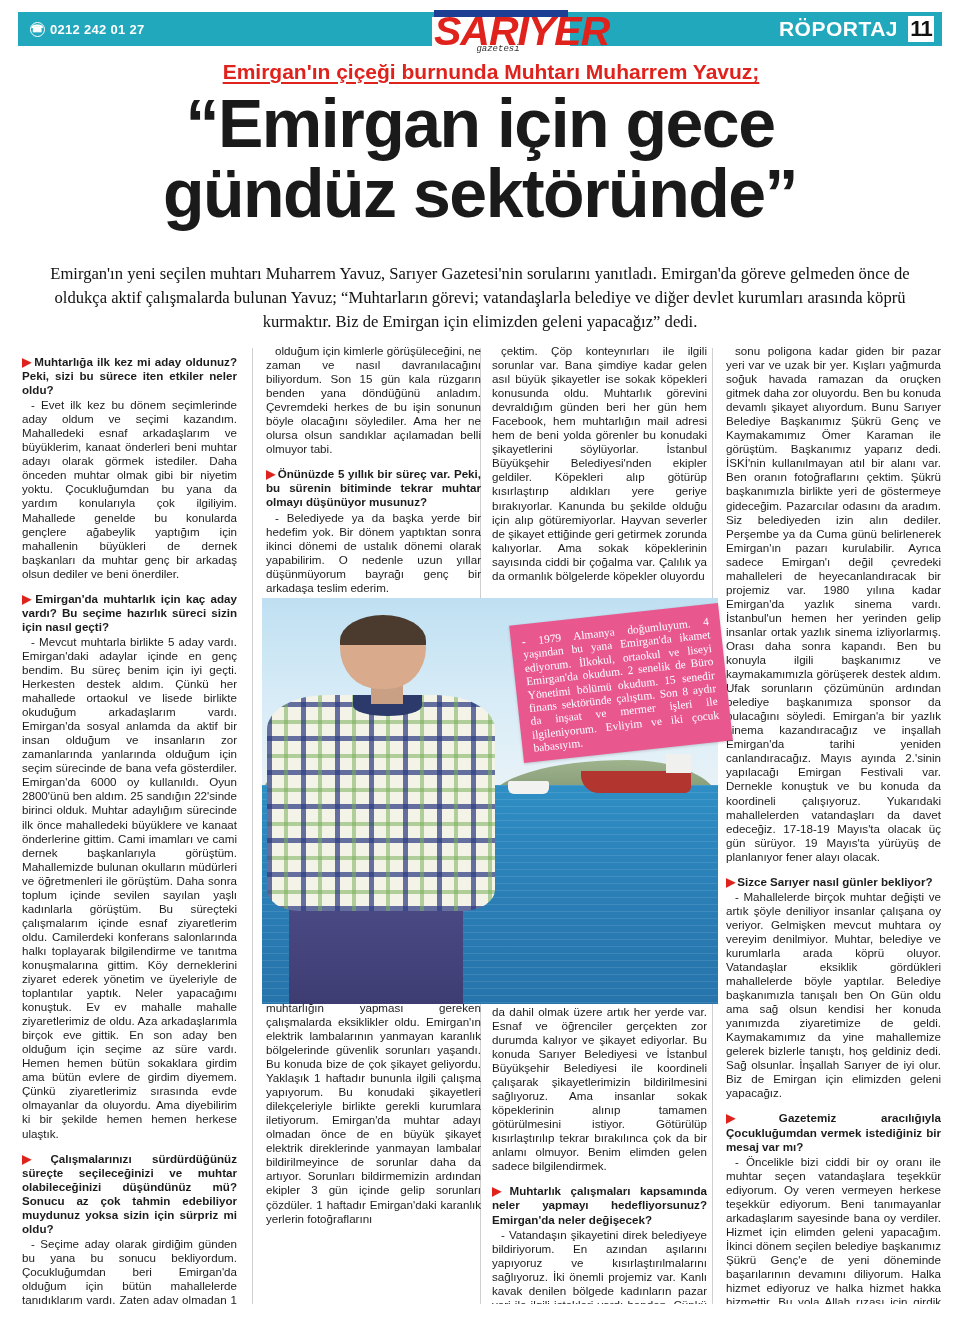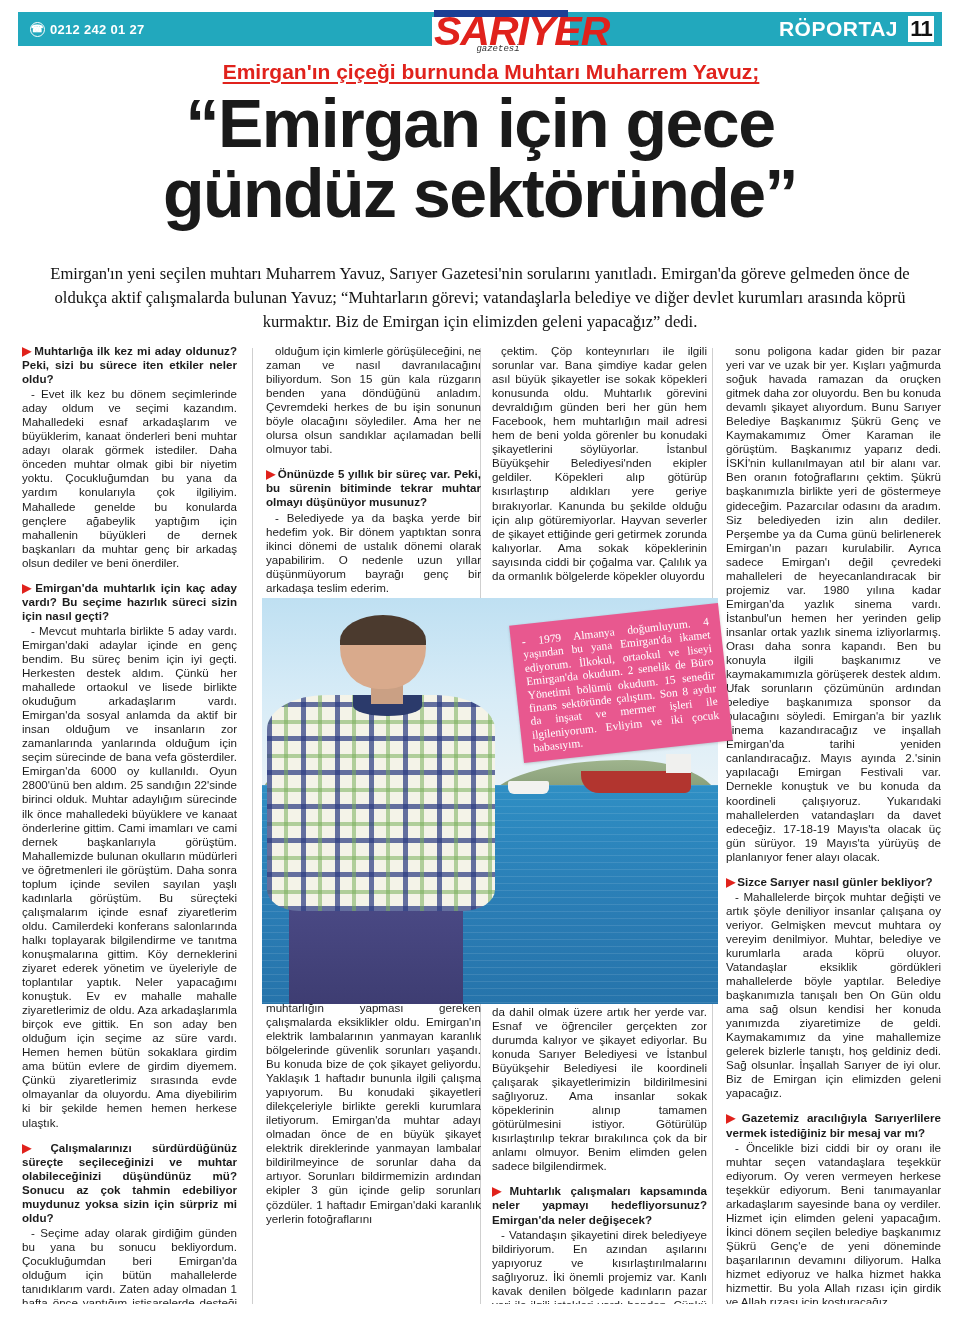--- a/index.html
+++ b/index.html
@@ -137,21 +137,21 @@
   #col4 { left: 726px; height: 960px; }
 
   .col p { margin: 0; text-indent: 9px; }
   .col p.q {
     font-weight: bold;
     text-indent: 0;
     margin-top: 11px;
     margin-bottom: 1px;
     text-align: justify;
   }
-  .col p.q:first-child { margin-top: 0; }
+  .col p.q:first-child { margin-top: 11px; }
   .col p.a { margin-bottom: 0; }
 
   .bullet {
     color: #e0221c;
     font-size: 12px;
     margin-right: 2px;
   }
 
   
   .vrule {
@@ -316,21 +316,21 @@
   <div style="height:408px;"></div>
   <p class="a">ama son 2 yılda mahalle araları ve çarşı da dahil olmak üzere artık her yerde var. Esnaf ve öğrenciler gerçekten zor durumda kalıyor ve şikayet ediyorlar. Bu konuda Sarıyer Belediyesi ve İstanbul Büyükşehir Belediyesi ile koordineli çalışarak şikayetlerimizin bildirilmesini sağlıyoruz. Ama insanlar sokak köpeklerinin alınıp tamamen götürülmesini istiyor. Götürülüp kısırlaştırılıp tekrar bırakılınca çok da bir anlamı olmuyor. Benim elimden gelen sadece bilgilendirmek.</p>
   <p class="q"><span class="bullet">▶</span><span>Muhtarlık çalışmaları kapsamında neler yapmayı hedefliyorsunuz? Emirgan'da neler değişecek?</span></p>
   <p class="a">- Vatandaşın şikayetini direk belediyeye bildiriyorum. En azından aşılarını yapıyoruz ve kısırlaştırılmalarını sağlıyoruz. İki önemli projemiz var. Kanlı kavak denilen bölgede kadınların pazar yeri ile ilgili istekleri vardı benden. Çünkü Reşitpaşa'da</p>
 </div>
 
 <div class="col" id="col4">
   <p class="a">sonu poligona kadar giden bir pazar yeri var ve uzak bir yer. Kışları yağmurda soğuk havada ramazan da oruçken gitmek daha zor oluyordu. Ben bu konuda devamlı şikayet alıyordum. Bunu Sarıyer Belediye Başkanımız Şükrü Genç ve Kaymakamımız Ömer Karaman ile görüştüm. Başkanımız yaparız dedi. İSKİ'nin kullanılmayan atıl bir alanı var. Ben oranın fotoğraflarını çektim. Şükrü başkanımızla birlikte yeri de göstermeye gideceğim. Pazarcılar odasını da aradım. Siz belediyeden izin alın dediler. Perşembe ya da Cuma günü belirlenerek Emirgan'ın pazarı kurulabilir. Ayrıca sadece Emirgan'ı değil çevredeki mahalleleri de heyecanlandıracak bir projemiz var. 1980 yılına kadar Emirgan'da yazlık sinema vardı. İstanbul'un hemen her yerinden gelip insanlar ortak yazlık sinema izliyorlarmış. Orası daha sonra kapandı. Ben bu konuyla ilgili başkanımız ve kaymakamımızla görüşerek destek aldım. Ufak sorunların çözümünün ardından belediye başkanımıza sponsor da bulacağını söyledi. Emirgan'a bir yazlık sinema kazandıracağız ve inşallah Emirgan'da tarihi yeniden canlandıracağız. Mayıs ayında 2.'sinin yapılacağı Emirgan Festivali var. Dernekle konuştuk ve bu konuda da koordineli çalışıyoruz. Yukarıdaki mahallelerden vatandaşları da davet edeceğiz. 17-18-19 Mayıs'ta olacak üç gün sürüyor. 19 Mayıs'ta yürüyüş de planlanıyor fener alayı olacak.</p>
   <p class="q"><span class="bullet">▶</span><span>Sizce Sarıyer nasıl günler bekliyor?</span></p>
   <p class="a">- Mahallelerde birçok muhtar değişti ve artık şöyle deniliyor insanlar çalışana oy veriyor. Gelmişken mevcut muhtara oy vereyim denilmiyor. Muhtar, belediye ve kurumlarla arada köprü oluyor. Vatandaşlar eksiklik gördükleri mahallelerde böyle yaptılar. Belediye başkanımızla tanışalı ben On Gün oldu ama sağ olsun kendisi her konuda yanımızda ziyaretimize de geldi. Kaymakamımız da yine mahallemize gelerek bizlerle tanıştı, hoş geldiniz dedi. Sağ olsunlar. İnşallah Sarıyer de iyi olur. Biz de Emirgan için elimizden geleni yapacağız.</p>
-  <p class="q"><span class="bullet">▶</span><span>Gazetemiz aracılığıyla Sarıyerlilere vermek istediğiniz bir mesaj var mı?</span></p>
+  <p class="q"><span class="bullet">▶</span><span>Gazetemiz aracılığıyla Çocukluğumdan vermek istediğiniz bir mesaj var mı?</span></p>
   <p class="a">- Öncelikle bizi ciddi bir oy oranı ile muhtar seçen vatandaşlara teşekkür ediyorum. Oy veren vermeyen herkese teşekkür ediyorum. Beni tanımayanlar arkadaşlarım sayesinde bana oy verdiler. Hizmet için elimden geleni yapacağım. İkinci dönem seçilen belediye başkanımız Şükrü Genç'e de yeni döneminde başarılarının devamını diliyorum. Halka hizmet ediyoruz ve halka hizmet hakka hizmettir. Bu yola Allah rızası için girdik ve Allah rızası için koşturacağız.</p>
 
 </div>
 
 <div class="photo">
   <div class="sky"></div>
   <div class="hills2"></div>
   <div class="hills"></div>
   <div class="sea"></div>
   <div class="ship"></div>

